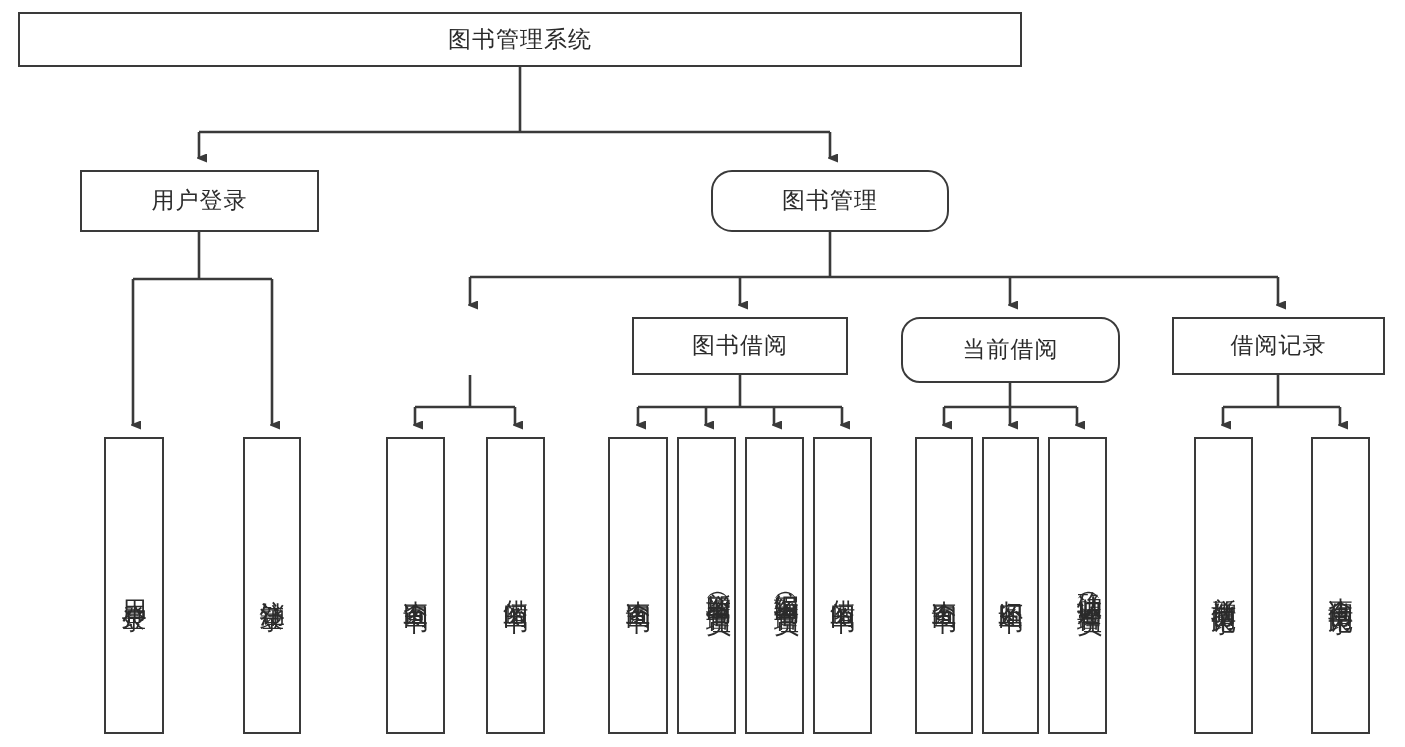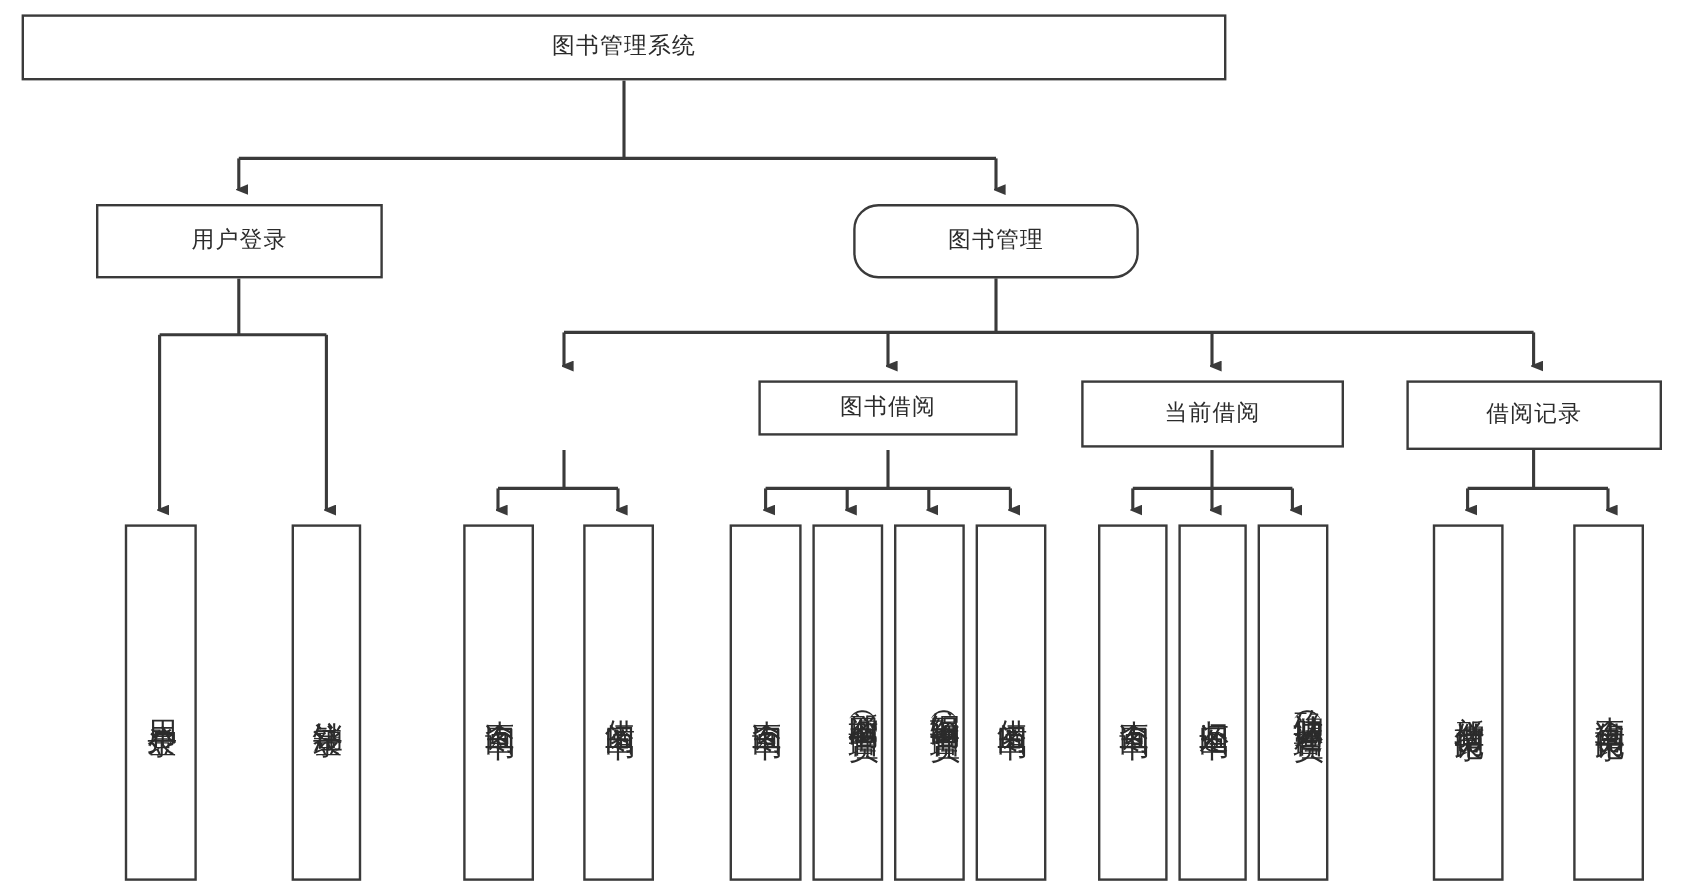--- a/index.html
+++ b/index.html
@@ -27,21 +27,21 @@
     position: absolute;
     box-sizing: border-box;
     background: #ffffff;
     border: 2.5px solid #3a3a3a;
     display: flex;
     align-items: center;
     justify-content: center;
     color: #2b2b2b;
   }
   .node-h {
-    font-size: 19px;
+    font-size: 23px;
     letter-spacing: 1px;
     line-height: 1.2;
     white-space: nowrap;
   }
   .node-v {
     writing-mode: vertical-rl;
     text-orientation: upright;
     font-size: 25px;
     line-height: 1.25;
     letter-spacing: 3px;
@@ -123,24 +123,24 @@
     <span>图书管理系统</span>
   </div>
 
   <div class="node node-h" style="left:80px; top:170px; width:239px; height:62px;">
     <span>用户登录</span>
   </div>
   <div class="node node-h" style="left:711px; top:170px; width:238px; height:62px;border-radius:21px;">
     <span>图书管理</span>
   </div>
 
-  <div class="node node-h" style="left:632px; top:317px; width:216px; height:46px;">
+  <div class="node node-h" style="left:632px; top:317px; width:216px; height:58px;">
     <span>图书借阅</span>
   </div>
-  <div class="node node-h" style="left:901px; top:317px; width:219px; height:56px;">
+  <div class="node node-h" style="left:901px; top:317px; width:219px; height:66px;border-radius:19px;">
     <span>当前借阅</span>
   </div>
   <div class="node node-h" style="left:1172px; top:317px; width:213px; height:58px;">
     <span>借阅记录</span>
   </div>
 
   <div class="node node-v pad-top" style="left:104px; top:437px; width:60px; height:297px;">
     <span>用户登录</span>
   </div>
   <div class="node node-v pad-top" style="left:243px; top:437px; width:58px; height:297px;">

